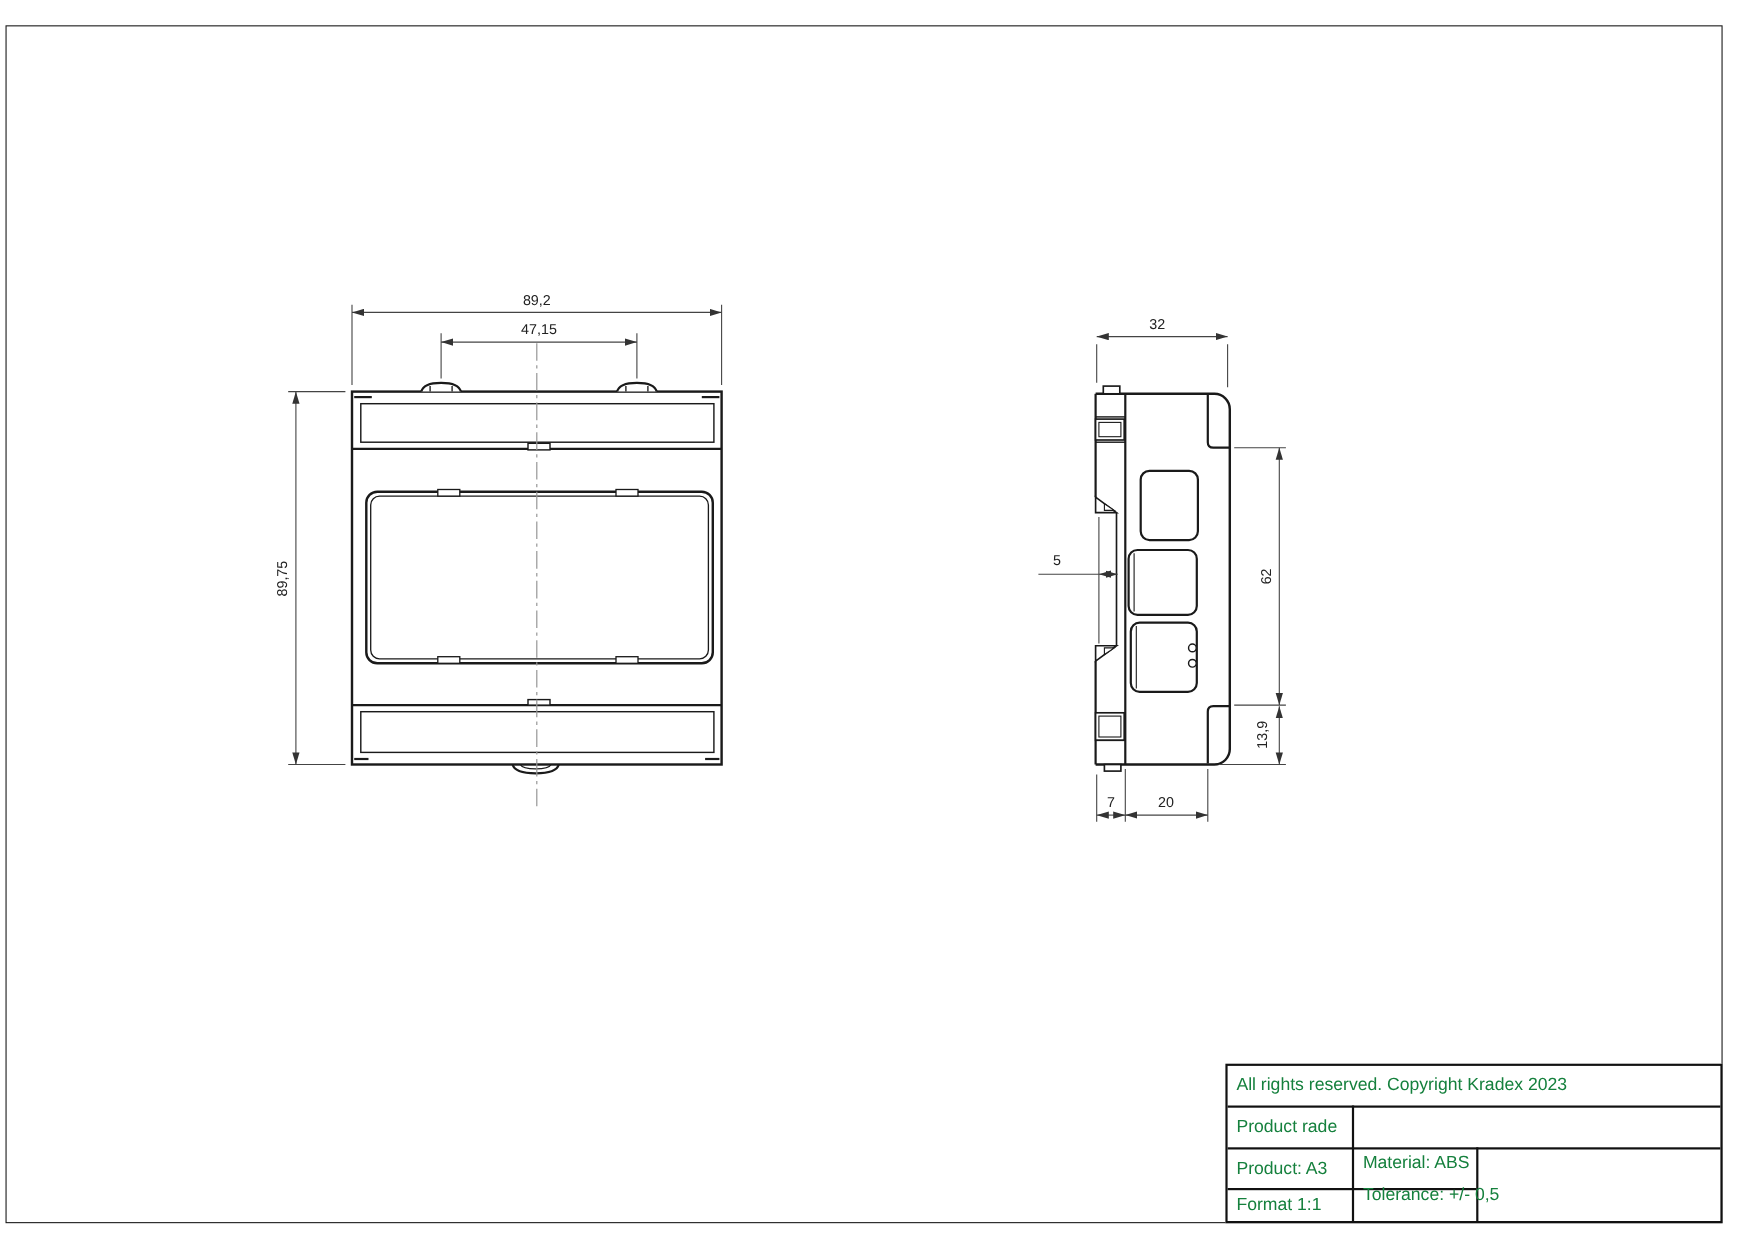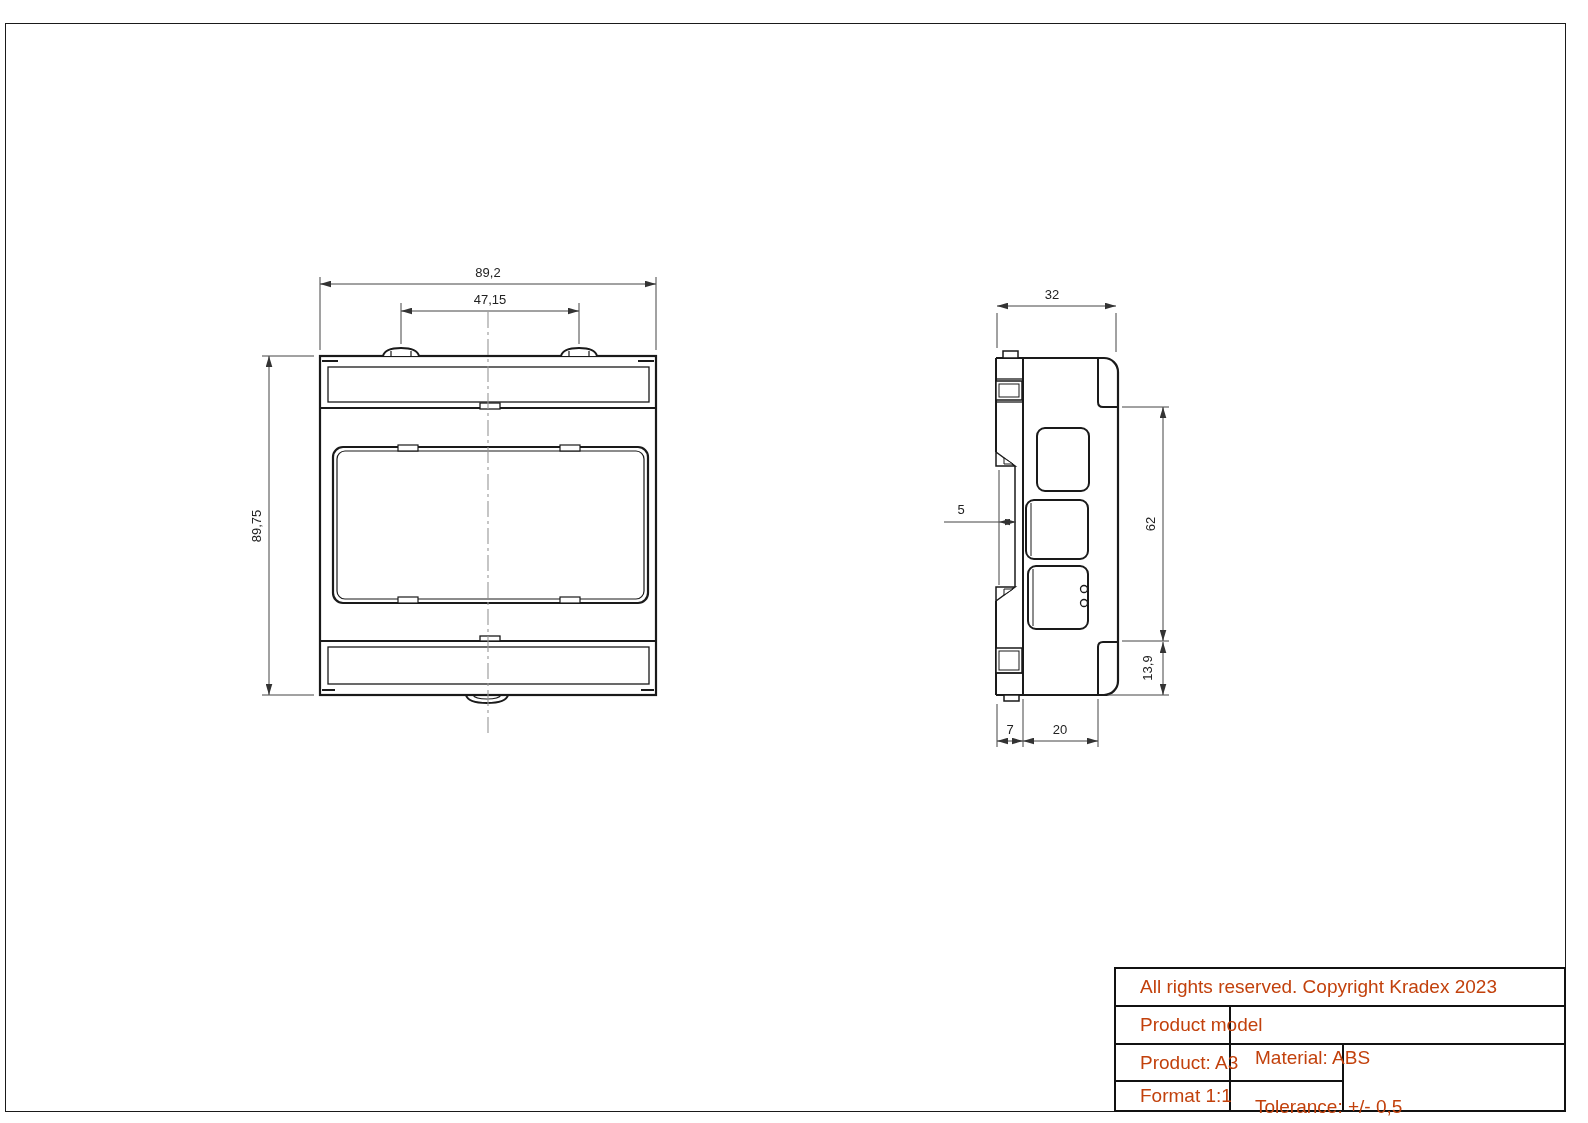--- a/index.html
+++ b/index.html
@@ -5,21 +5,21 @@
   html,body{margin:0;padding:0;background:#ffffff;}
   body{width:1588px;height:1123px;position:relative;overflow:hidden;
        font-family:"Liberation Sans", sans-serif;color:#1a1a1a;}
   .page-border{position:absolute;left:5px;top:23px;width:1559px;height:1087px;
        border:1.5px solid #1a1a1a;}
   svg text{font-family:"Liberation Sans", sans-serif;font-size:13px;fill:#222;}
   
   .tblock{position:absolute;left:1114px;top:967px;width:452px;height:145px;
        border:2px solid #111;box-sizing:border-box;background:#fff;}
   .tb-line{position:absolute;background:#111;}
-  .tb-cell{position:absolute;font-size:19px;color:#c2410c;padding-left:24px;
+  .tb-cell{position:absolute;font-size:16px;color:#15803d;padding-left:8px;
        display:flex;align-items:center;white-space:nowrap;}
   .logo-wrap{position:absolute;left:226px;top:74px;width:222px;height:67px;
        display:flex;align-items:center;justify-content:center;}
 </style>
 </head>
 <body>
 
 <div class="page-border"></div>
 
 <svg width="1588" height="1123" viewBox="0 0 1588 1123" style="position:absolute;left:0;top:0">
@@ -144,19 +144,19 @@
 </svg>
 
 <div class="tblock">
   <div class="tb-line" style="left:0;top:36px;width:448px;height:2px"></div>
   <div class="tb-line" style="left:0;top:74px;width:448px;height:2px"></div>
   <div class="tb-line" style="left:0;top:111px;width:226px;height:2px"></div>
   <div class="tb-line" style="left:113px;top:36px;width:2px;height:105px"></div>
   <div class="tb-line" style="left:226px;top:74px;width:2px;height:67px"></div>
 
   <div class="tb-cell" style="left:0;top:0;width:448px;height:36px">All rights reserved. Copyright Kradex 2023</div>
-  <div class="tb-cell" style="left:0;top:38px;width:111px;height:36px">Product model</div>
+  <div class="tb-cell" style="left:0;top:38px;width:111px;height:36px">Product rade</div>
   <div class="tb-cell" style="left:0;top:76px;width:111px;height:35px">Product: A3</div>
   <div class="tb-cell" style="left:115px;top:76px;width:109px;height:26px">Material: ABS</div>
   <div class="tb-cell" style="left:0;top:113px;width:111px;height:28px">Format 1:1</div>
-  <div class="tb-cell" style="left:115px;top:124px;width:109px;height:28px">Tolerance: +/- 0,5</div>
+  <div class="tb-cell" style="left:115px;top:104px;width:109px;height:28px">Tolerance: +/- 0,5</div>
 
 </div>
 
 </body></html>

